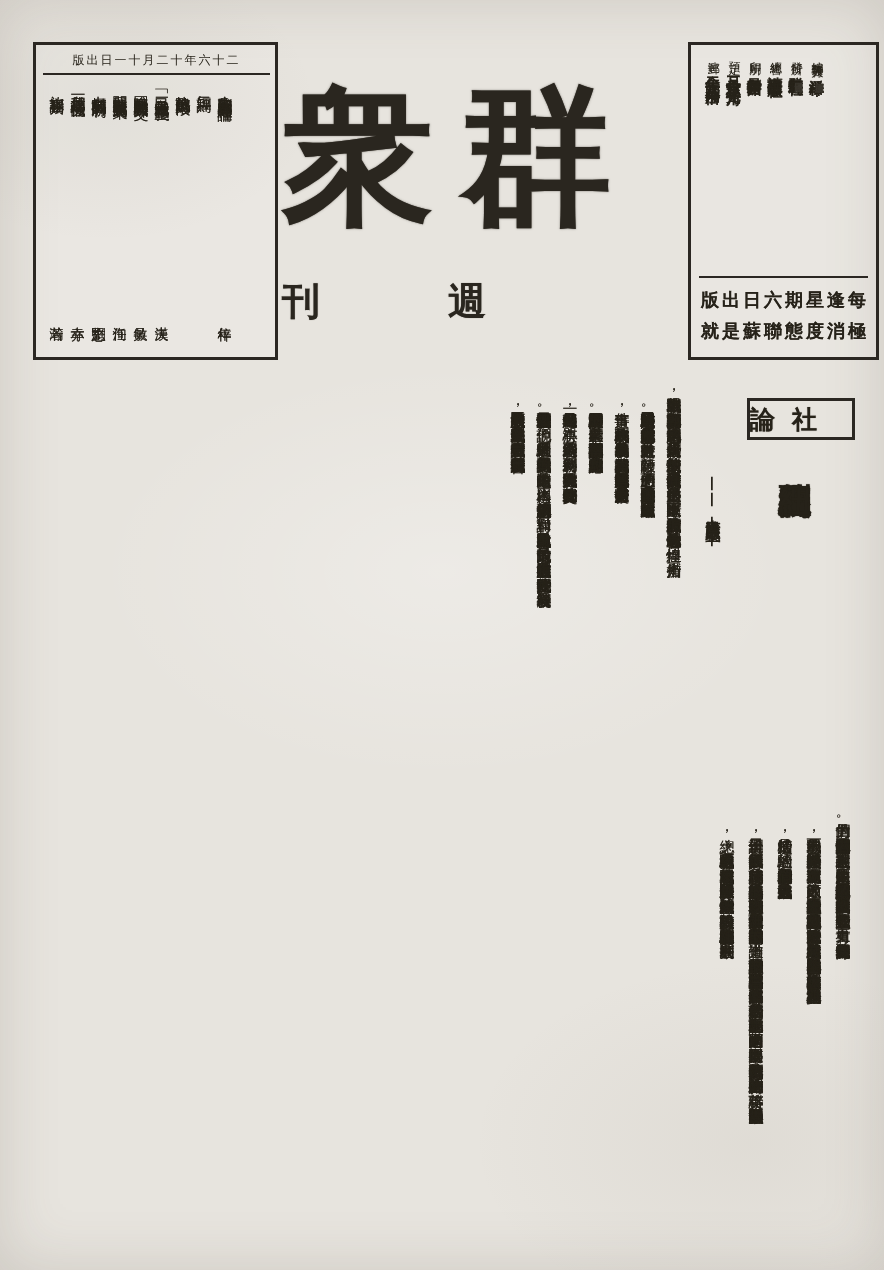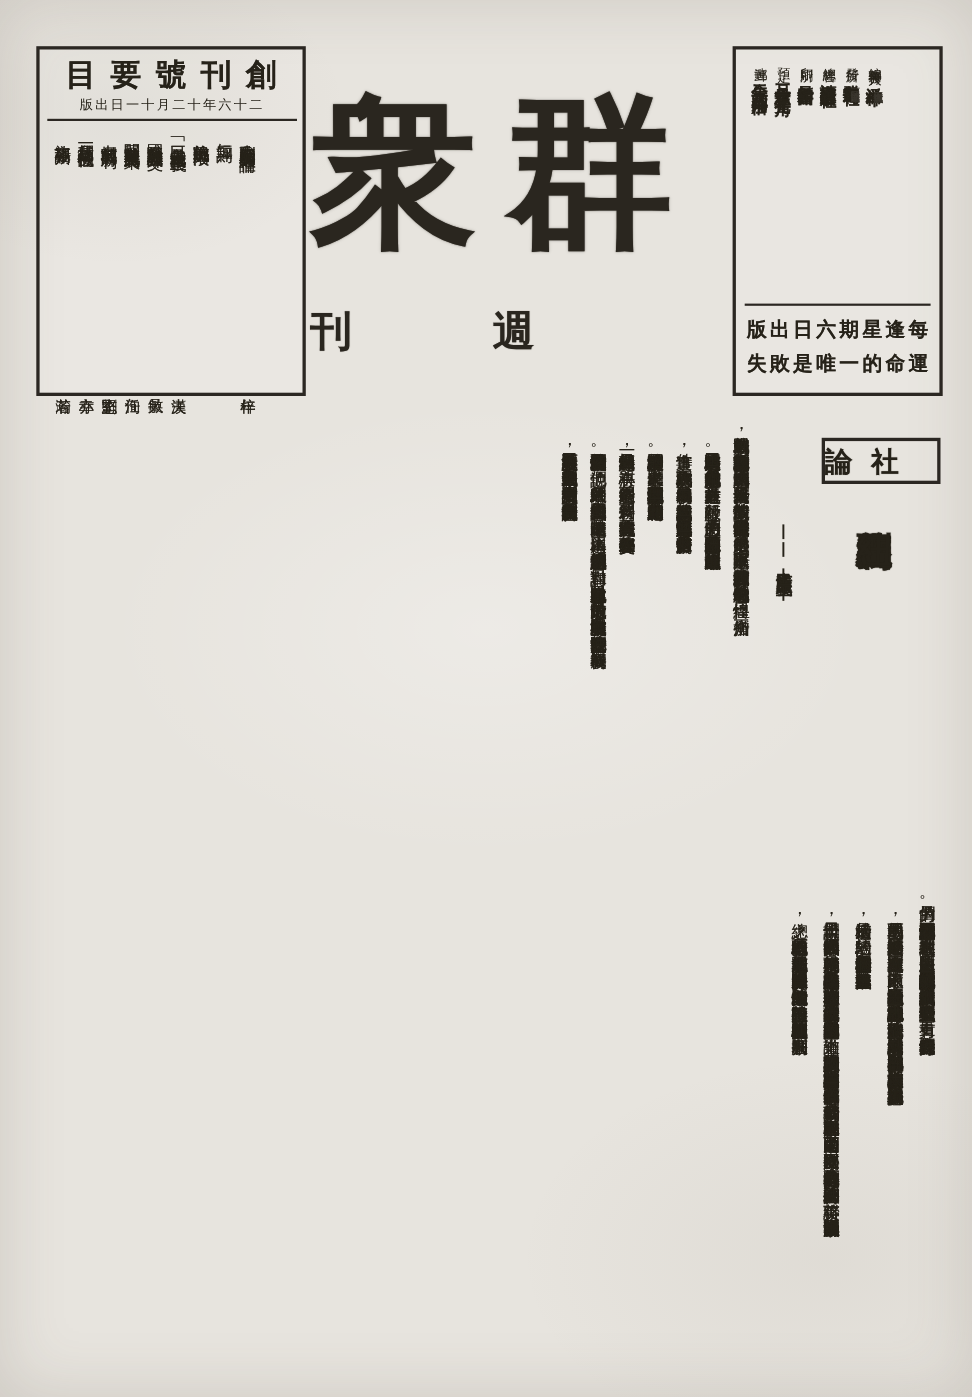--- a/index.html
+++ b/index.html
@@ -56,21 +56,21 @@
     text-shadow:0 0 1px rgba(35,30,22,.8), 0 0 3px rgba(35,30,22,.25);
   }
   .masthead-sub{
     font-size:38px;font-weight:bold;margin-top:19px;
     letter-spacing:128px;margin-right:-128px;
     color:#2a261f;text-shadow:0 0 .8px rgba(35,30,22,.7);
   }
 
   
   .imprint-box{
-    position:absolute;left:666px;top:42px;width:191px;height:318px;
+    position:absolute;left:688px;top:42px;width:191px;height:318px;
     border:3px solid #2b2722;padding:7px 8px 4px;
     background:rgba(255,255,255,.10);
   }
   .imprint-cols{writing-mode:vertical-rl;height:218px;}
   .imp-item{
     display:flex;inline-size:100%;margin-block-end:5px;
     line-height:1.05;
   }
   .imp-label{font-size:12px;letter-spacing:1px;}
   .imp-value{font-size:15px;font-weight:bold;margin-block-start:0;padding-block-start:0;margin-top:10px;letter-spacing:1px;text-shadow:0 0 .5px rgba(40,35,28,.6);}
@@ -122,21 +122,20 @@
   }
   p.art{margin:0;text-indent:1em;}
   .vtext p.art:first-of-type{text-indent:0;}
 </style>
 </head>
 <body>
 
 <div class="page">
 
   <section class="toc-box">
-    <div class="toc-title">目要號刊創</div>
     <div class="toc-date">版出日一十月二十年六十二</div>
     <div class="toc-list">
 
         <div class="toc-item">
           <span class="toc-item-title">由失敗到勝利的樞紐（社論）</span>
           <span class="toc-item-author">梓年</span>
         </div>
 
         <div class="toc-item">
           <span class="toc-item-title">短評二則</span>
@@ -219,21 +218,21 @@
         </div>
 
         <div class="imp-item">
           <span class="imp-label">連郵</span>
           <span class="imp-value">全年二元 國外加倍</span>
           <span class="imp-note"></span>
         </div>
       </div>
     <div class="imprint-bottom">
       <div class="imp-line">版出日六期星逢每</div>
-      <div class="imp-line">失敗是唯一的命運</div>
+      <div class="imp-line">就是蘇聯態度消極</div>
     </div>
   </section>
 
   <section class="band1">
     <div class="headline">
       <div class="section-box">
         <span>論社</span>
       </div>
       <div class="ed-title">由失敗到勝利的樞紐</div>
       <div class="ed-subtitle">——肅清民族失敗主義——</div>

